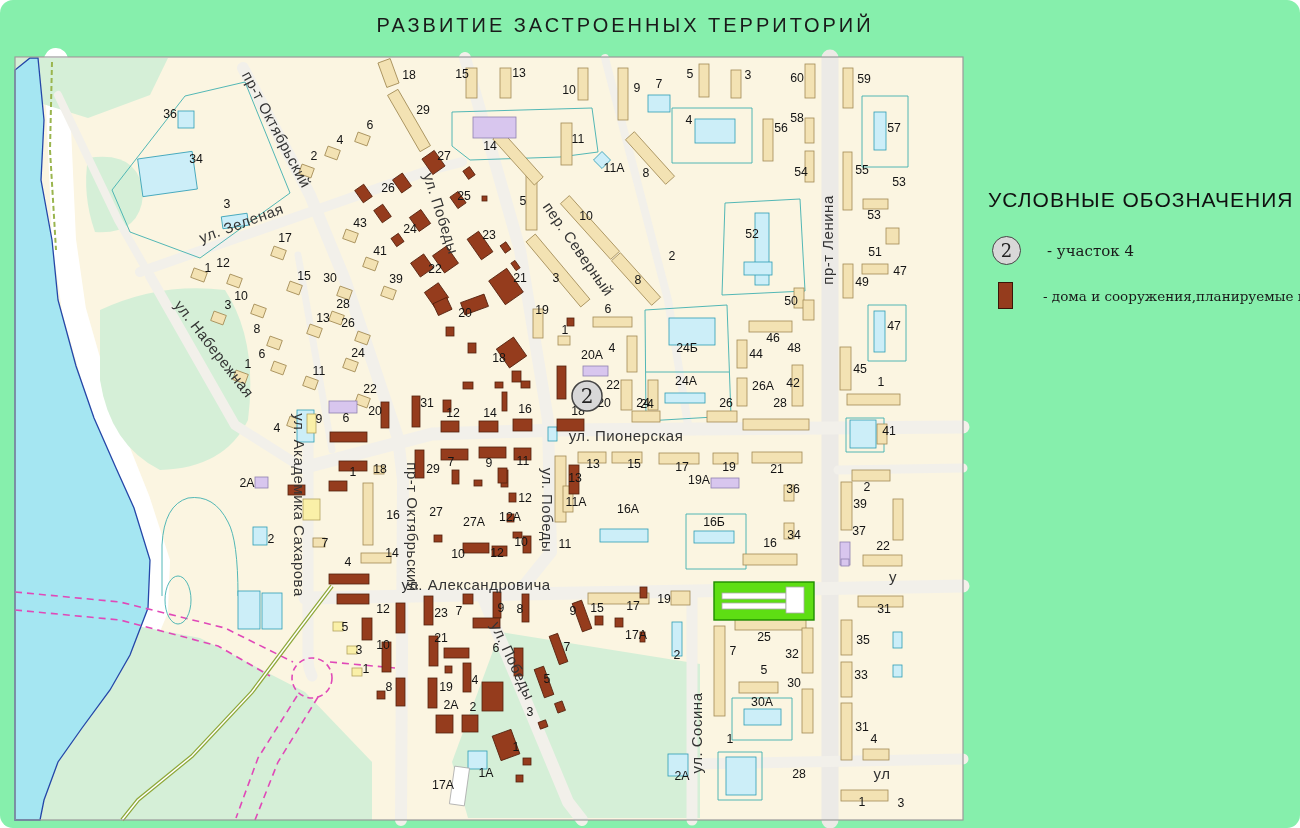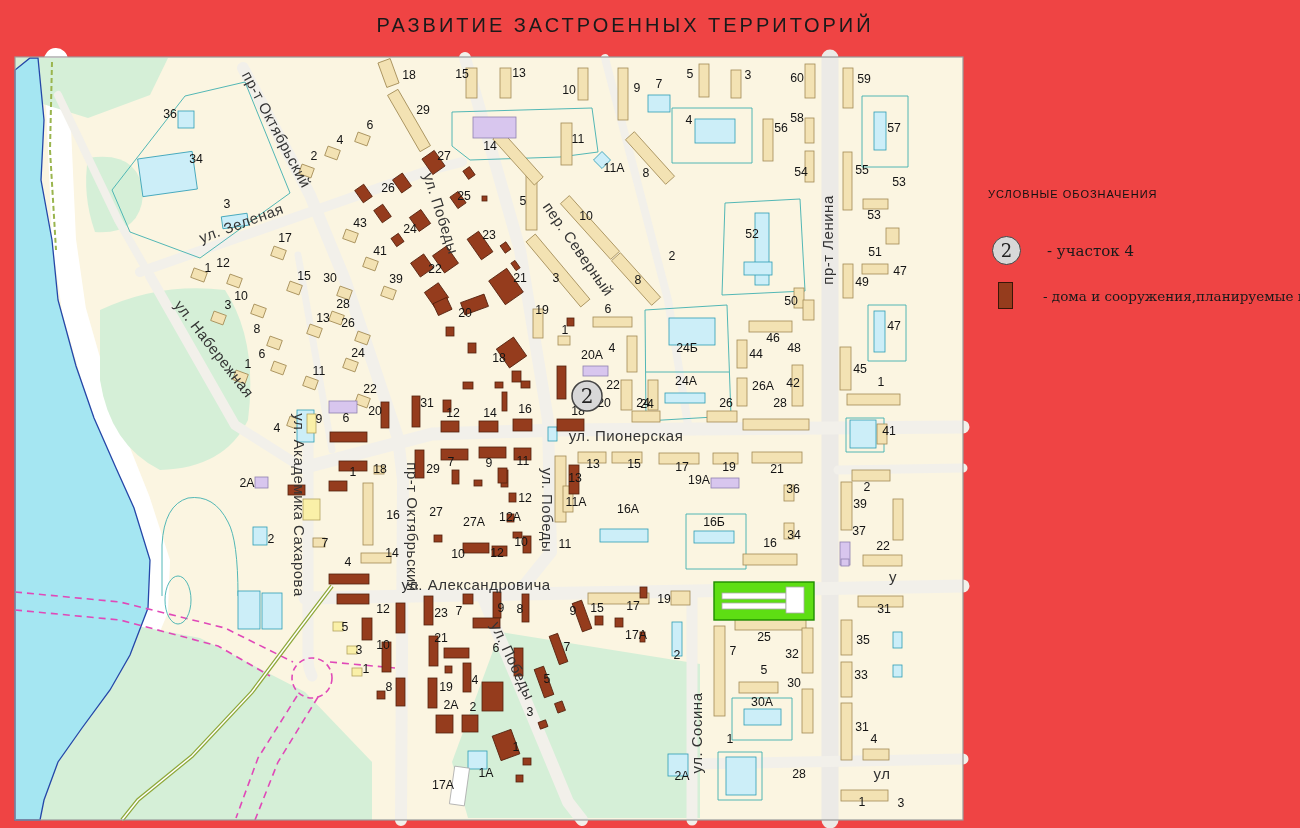--- a/index.html
+++ b/index.html
@@ -1,22 +1,22 @@
 <!DOCTYPE html>
 <html><head>
 <meta charset="utf-8">
 <style>
   html,body{margin:0;padding:0;background:#fff;}
-  .page{position:relative;width:1300px;height:828px;background:#ef4444;overflow:hidden;
-        font-family:"Liberation Sans",sans-serif;}
+  .page{position:relative;width:1300px;height:828px;background:#86efac;overflow:hidden;
+        font-family:"Liberation Sans",sans-serif;border-radius:13px;}
   .map-title{position:absolute;top:14px;left:0;width:1250px;text-align:center;
         font-size:20px;letter-spacing:3px;color:#1a1a1a;font-weight:500;}
   #map-svg{position:absolute;left:0;top:0;}
   .legend{position:absolute;left:988px;top:188px;width:310px;}
-  .legend-title{font-size:11px;letter-spacing:1px;color:#111;}
+  .legend-title{font-size:21px;letter-spacing:1px;color:#111;}
   .legend-row1{position:absolute;left:4px;top:48px;display:flex;align-items:center;}
   .legend-circle{width:27px;height:27px;border-radius:50%;background:#d8d8d8;border:1.6px solid #444;
         display:flex;align-items:center;justify-content:center;
         font-family:"DejaVu Serif",serif;font-size:18px;color:#222;}
   .legend-row1 .lbl{margin-left:26px;font-family:"DejaVu Serif",serif;font-size:15px;color:#1a1a1a;white-space:nowrap;}
   .legend-row2{position:absolute;left:10px;top:94px;display:flex;align-items:center;}
   .legend-swatch{width:13px;height:25px;background:#953c1d;border:1px solid #3a1608;}
   .legend-row2 .lbl{margin-left:30px;font-family:"DejaVu Serif",serif;font-size:13.5px;color:#1a1a1a;white-space:nowrap;}
 </style>
 </head>

